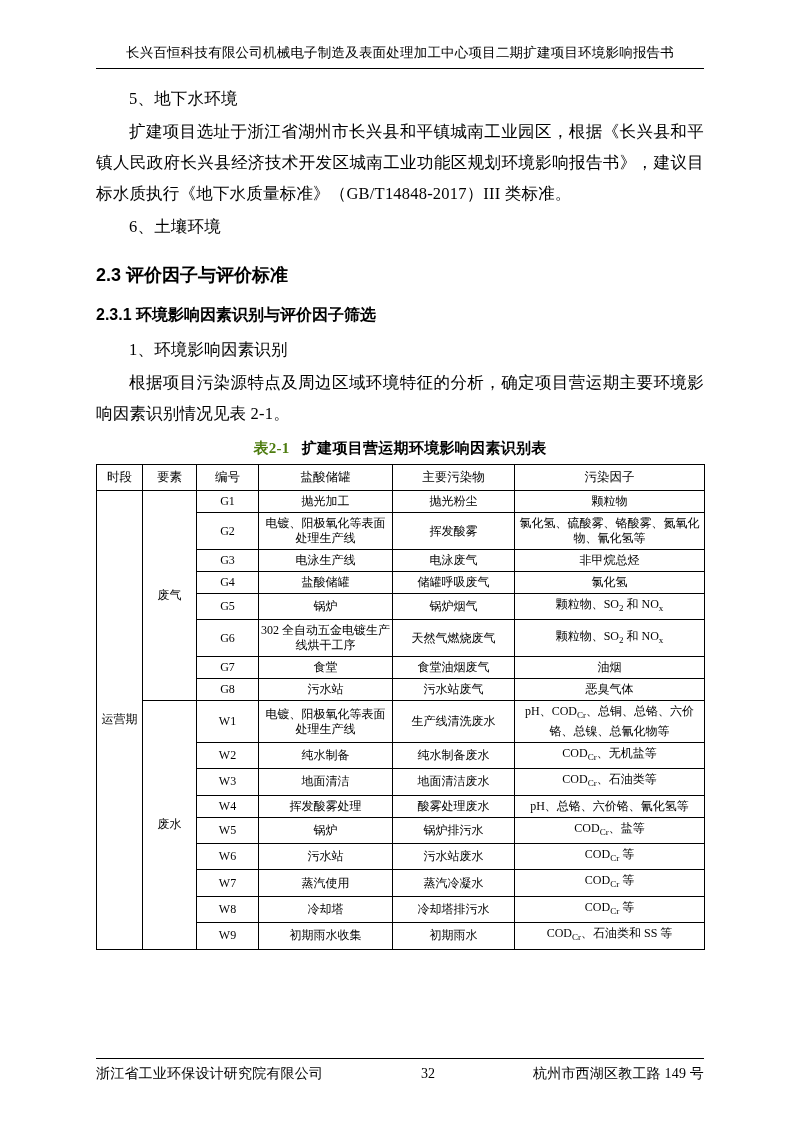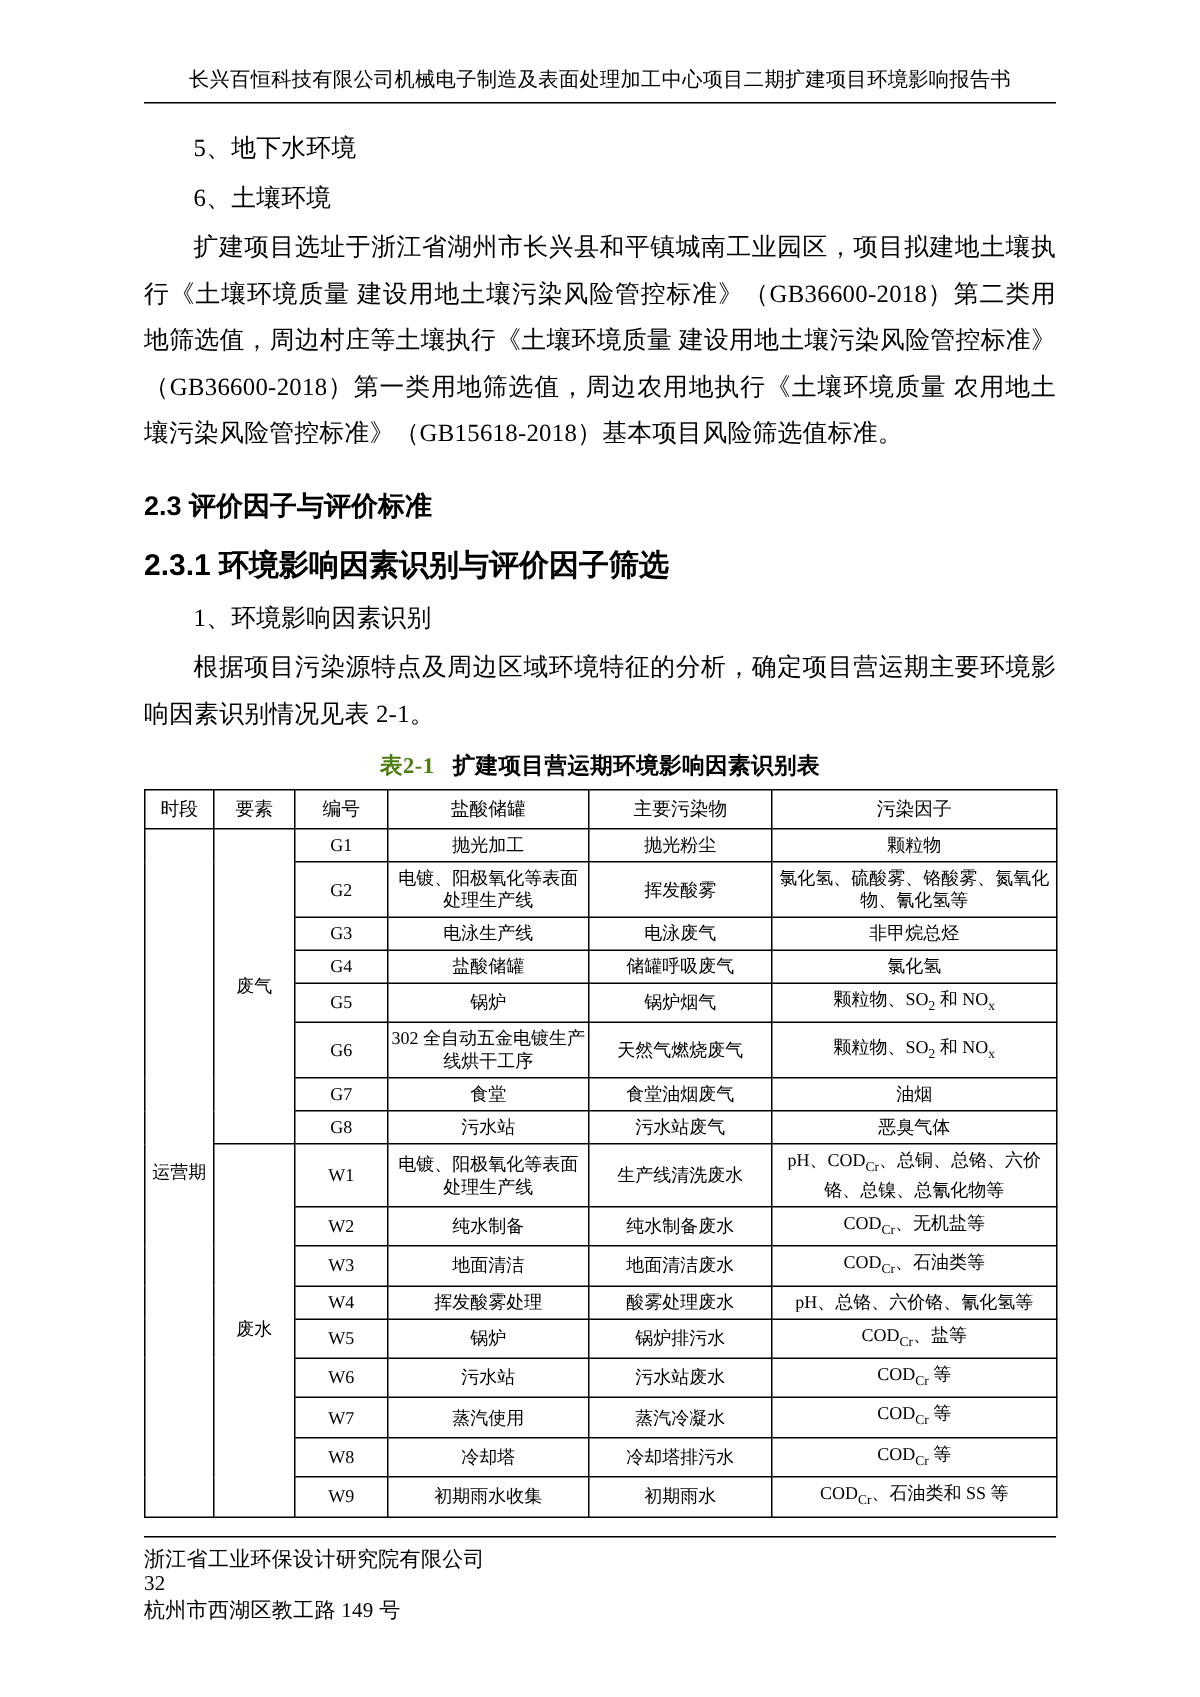--- a/index.html
+++ b/index.html
@@ -44,21 +44,21 @@
     letter-spacing: 0.2px;
   }
   h2.section {
     font-size: 18px;
     font-weight: bold;
     margin: 18px 0 6px 0;
     line-height: 30px;
     font-family: "Liberation Sans", sans-serif;
   }
   h3.subsection {
-    font-size: 20px;
+    font-size: 16px;
     font-weight: bold;
     margin: 10px 0 4px 0;
     line-height: 30px;
     font-family: "Liberation Sans", sans-serif;
   }
   .table-caption {
     text-align: center;
     font-size: 15px;
     font-weight: bold;
     margin: 10px 0 6px 0;
@@ -105,42 +105,41 @@
   .footer-rule {
     border-bottom: 1px solid #000;
     margin-bottom: 6px;
   }
   .footer-row {
     display: flex;
     justify-content: space-between;
     align-items: baseline;
     font-size: 14px;
     letter-spacing: 0.2px;
-    flex-direction: column;
   }
   .footer-left { flex: 0 0 auto; }
   .footer-center { flex: 0 0 auto; }
   .footer-right { flex: 0 0 auto; }
 </style>
 </head>
 <body>
 
 <div class="page">
 
   <div class="header">
     <div>长兴百恒科技有限公司机械电子制造及表面处理加工中心项目二期扩建项目环境影响报告书</div>
     <div class="header-rule"></div>
   </div>
 
   <div class="content">
 
     <p class="para">5、地下水环境</p>
+    <p class="para">扩建项目选址于浙江省湖州市长兴县和平镇城南工业园区，根据《长兴县和平镇人民政府长兴县经济技术开发区城南工业功能区规划环境影响报告书》，建议目标水质执行《地下水质量标准》（GB/T14848-2017）III 类标准。</p>
 
     <p class="para">6、土壤环境</p>
-    <p class="para">扩建项目选址于浙江省湖州市长兴县和平镇城南工业园区，项目拟建地土壤执行《土壤环境质量 建设用地土壤污染风险管控标准》（GB36600-2018）第二类用地筛选值，周边村庄等土壤执行《土壤环境质量 建设用地土壤污染风险管控标准》（GB36600-2018）第一类用地筛选值，周边农用地执行《土壤环境质量 农用地土壤污染风险管控标准》（GB15618-2018）基本项目风险筛选值标准。</p>
 
     <h2 class="section">2.3 评价因子与评价标准</h2>
     <h3 class="subsection">2.3.1 环境影响因素识别与评价因子筛选</h3>
 
     <p class="para">1、环境影响因素识别</p>
     <p class="para">根据项目污染源特点及周边区域环境特征的分析，确定项目营运期主要环境影响因素识别情况见表 2-1。</p>
 
     <div class="table-caption">
       <span class="cap-num">表2-1</span>
       <span>&nbsp;</span>

